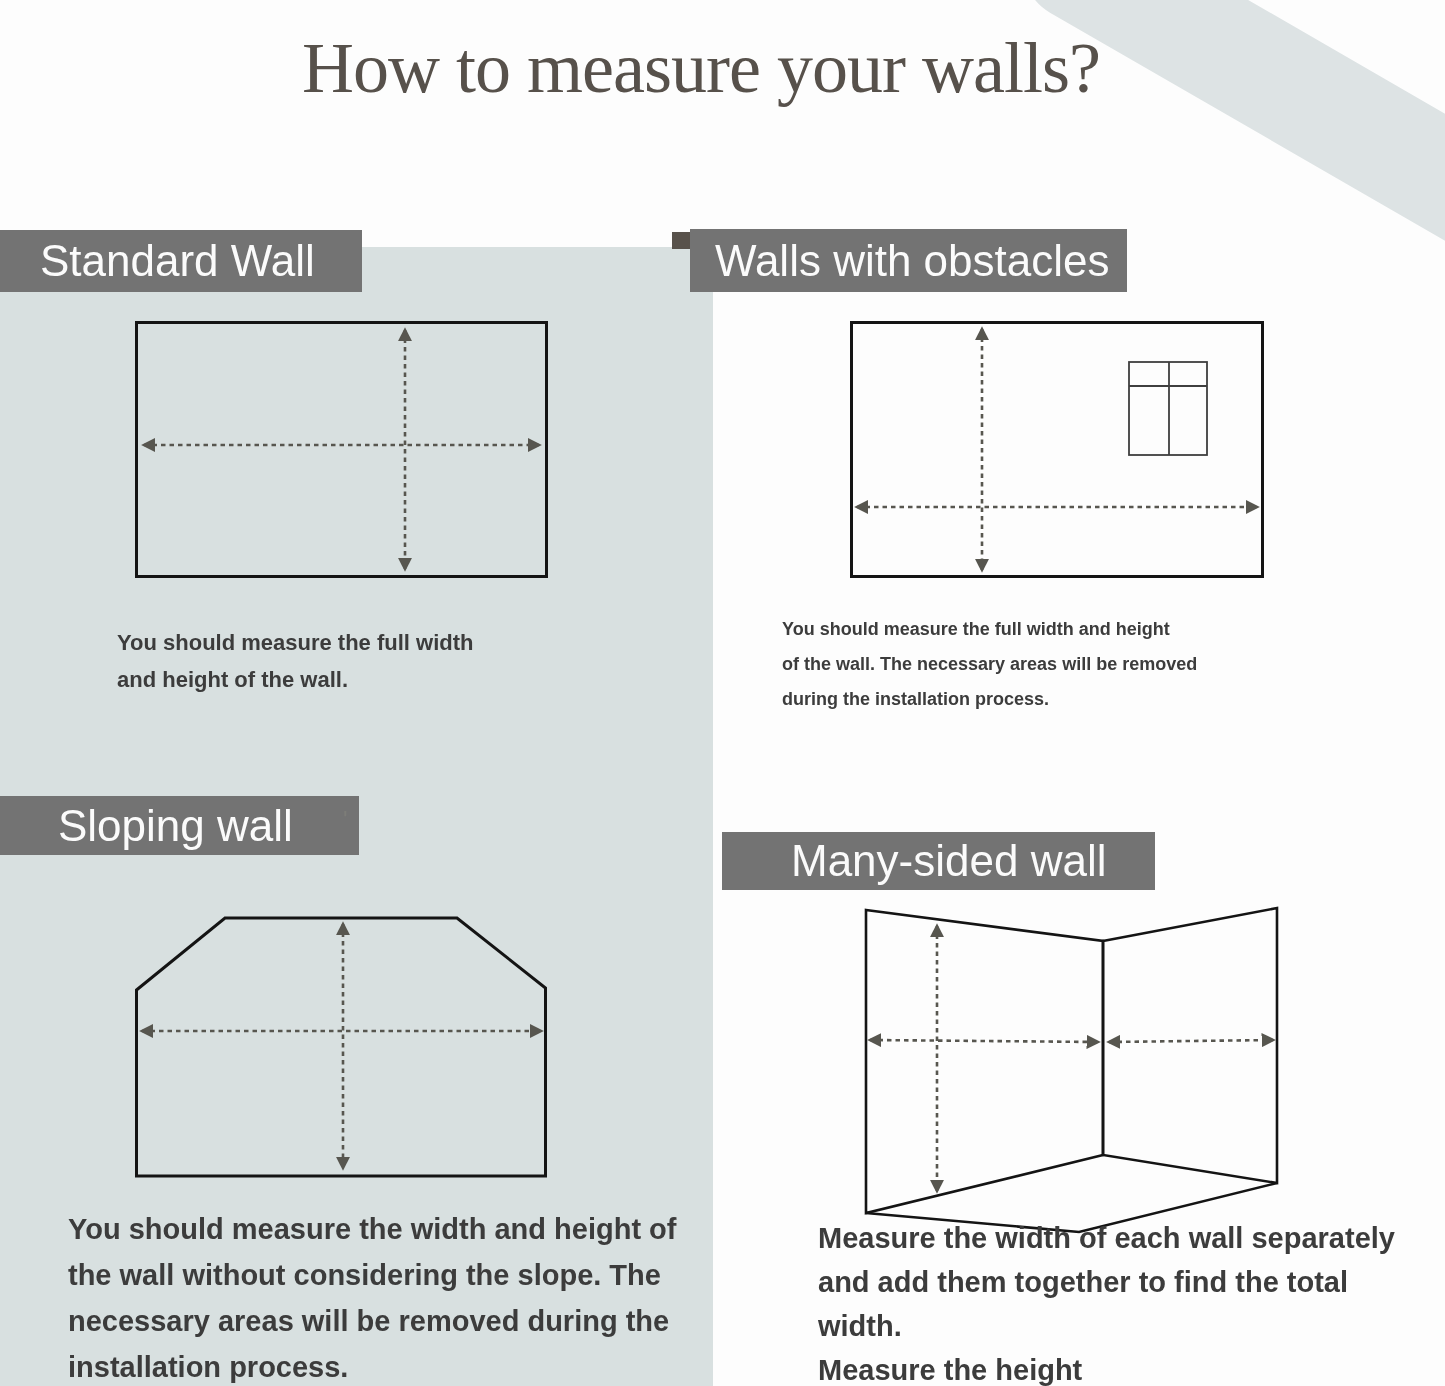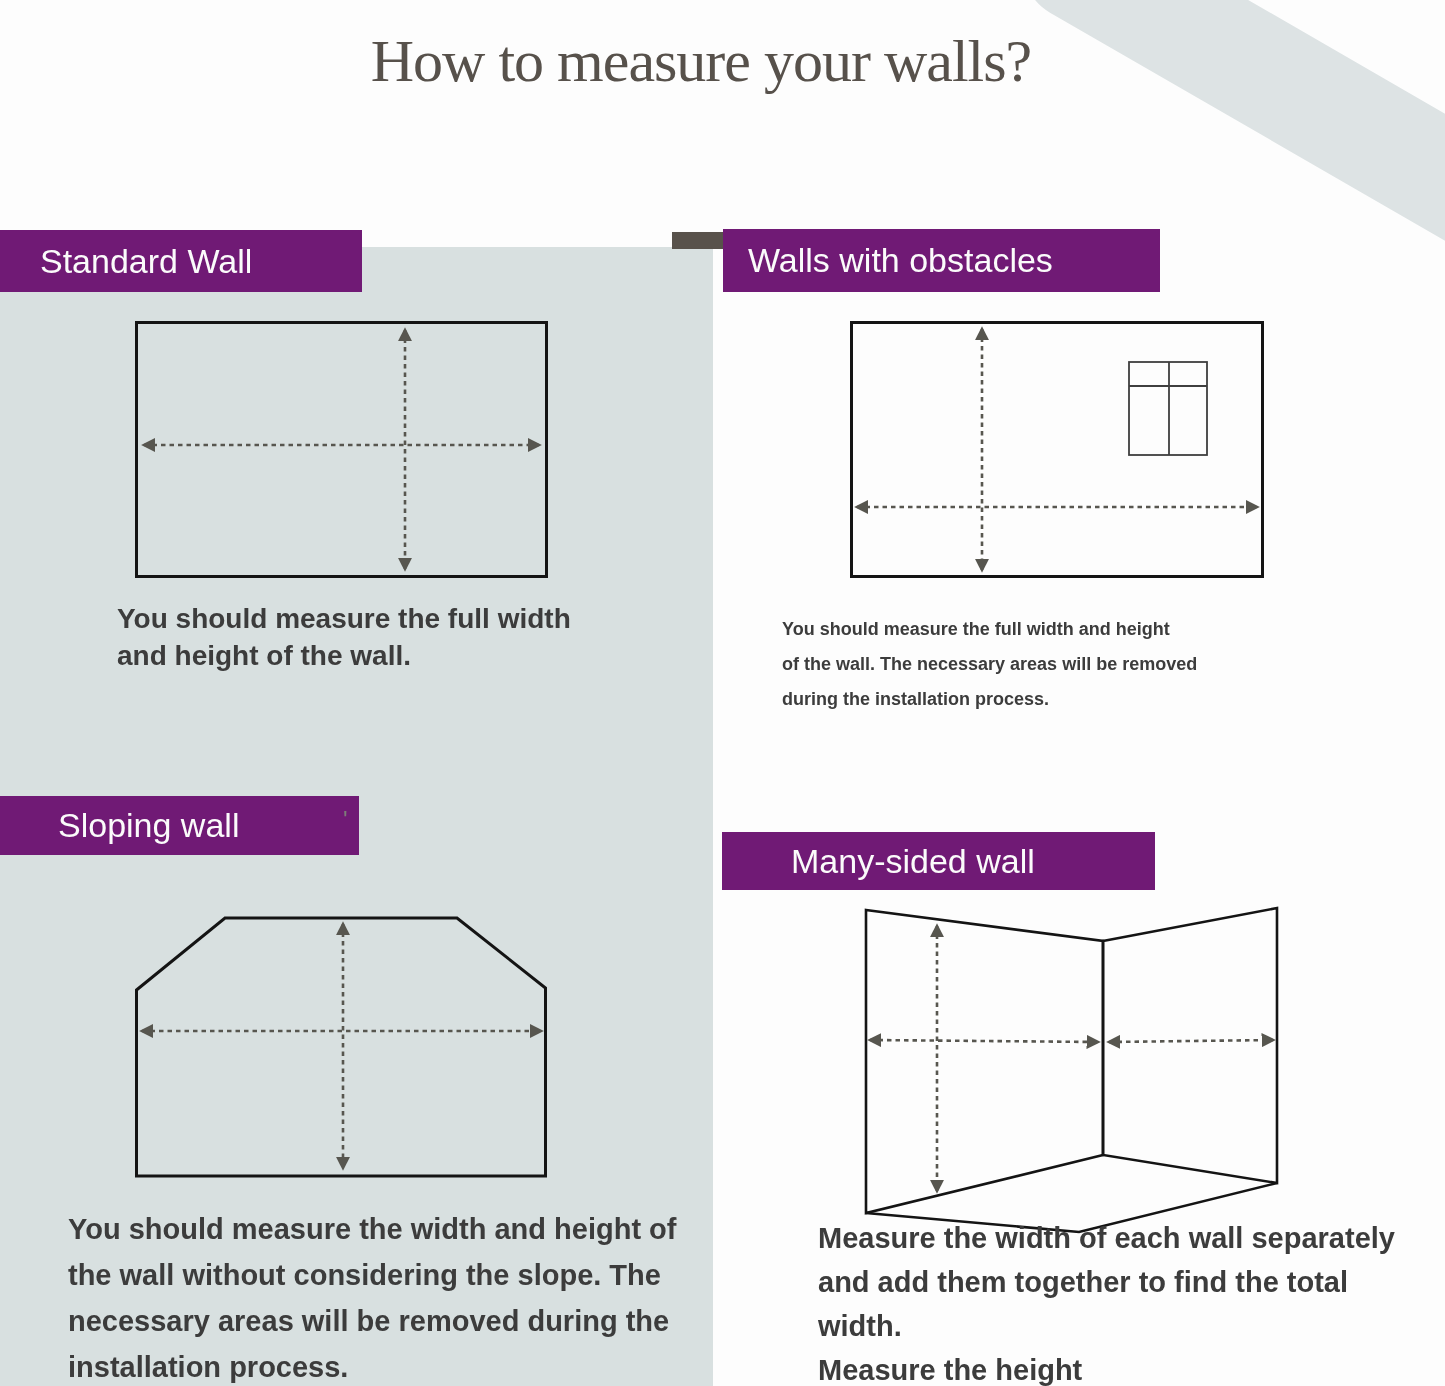--- a/index.html
+++ b/index.html
@@ -26,46 +26,46 @@
     transform: rotate(30deg);
   }
 
   .page-title {
     position: absolute;
     left: 64px;
     top: 28px;
     width: 1274px;
     text-align: center;
     font-family: "Liberation Serif", "DejaVu Serif", serif;
-    font-size: 60px;
+    font-size: 72px;
     line-height: 1.12;
     letter-spacing: -1px;
     color: #57514b;
     white-space: nowrap;
   }
 
   .left-panel {
     position: absolute;
     left: 0;
     top: 247px;
     width: 713px;
     height: 1139px;
     background: #d8e0e0;
   }
 
   .section-header {
     position: absolute;
-    background: #701a75;
+    background: #737373;
     color: #fbfbfb;
-    font-size: 34px;
+    font-size: 44px;
     white-space: nowrap;
     box-sizing: border-box;
   }
   .hdr-standard   { left: 0;    top: 230px; width: 362px; height: 62px; line-height: 62px; padding-left: 40px; }
-  .hdr-obstacles  { left: 723px; top: 229px; width: 437px; height: 63px; line-height: 63px; padding-left: 25px; }
+  .hdr-obstacles  { left: 690px; top: 229px; width: 437px; height: 63px; line-height: 63px; padding-left: 25px; }
   .hdr-sloping    { left: 0;    top: 796px; width: 359px; height: 59px; line-height: 59px; padding-left: 58px; }
   .hdr-many      { left: 722px; top: 832px; width: 433px; height: 58px; line-height: 58px; padding-left: 69px; }
 
   .hdr-tab {
     position: absolute;
     left: 672px;
     top: 232px;
     width: 51px;
     height: 17px;
     background: #58524b;
@@ -76,21 +76,21 @@
   .dg-obstacles { left: 850px; top: 321px; }
   .dg-sloping   { left: 135px; top: 916px; }
   .dg-many      { left: 860px; top: 898px; }
 
   .desc {
     position: absolute;
     color: #3c3c3c;
     font-weight: 600;
     white-space: pre-line;
   }
-  .desc-standard  { left: 117px; top: 600px; width: 480px; font-size: 28px; line-height: 37px; }
+  .desc-standard  { left: 117px; top: 624px; width: 480px; font-size: 22px; line-height: 37px; }
   .desc-obstacles { left: 782px; top: 612px; width: 630px; font-size: 18px; line-height: 35px; }
   .desc-sloping   { left: 68px;  top: 1206px; width: 620px; font-size: 29px; line-height: 46px; }
   .desc-many      { left: 818px; top: 1216px; width: 610px; font-size: 29px; line-height: 44px; }
 
   .stray-mark {
     position: absolute;
     left: 343px;
     top: 806px;
     font-size: 24px;
     color: #7d7d78;

